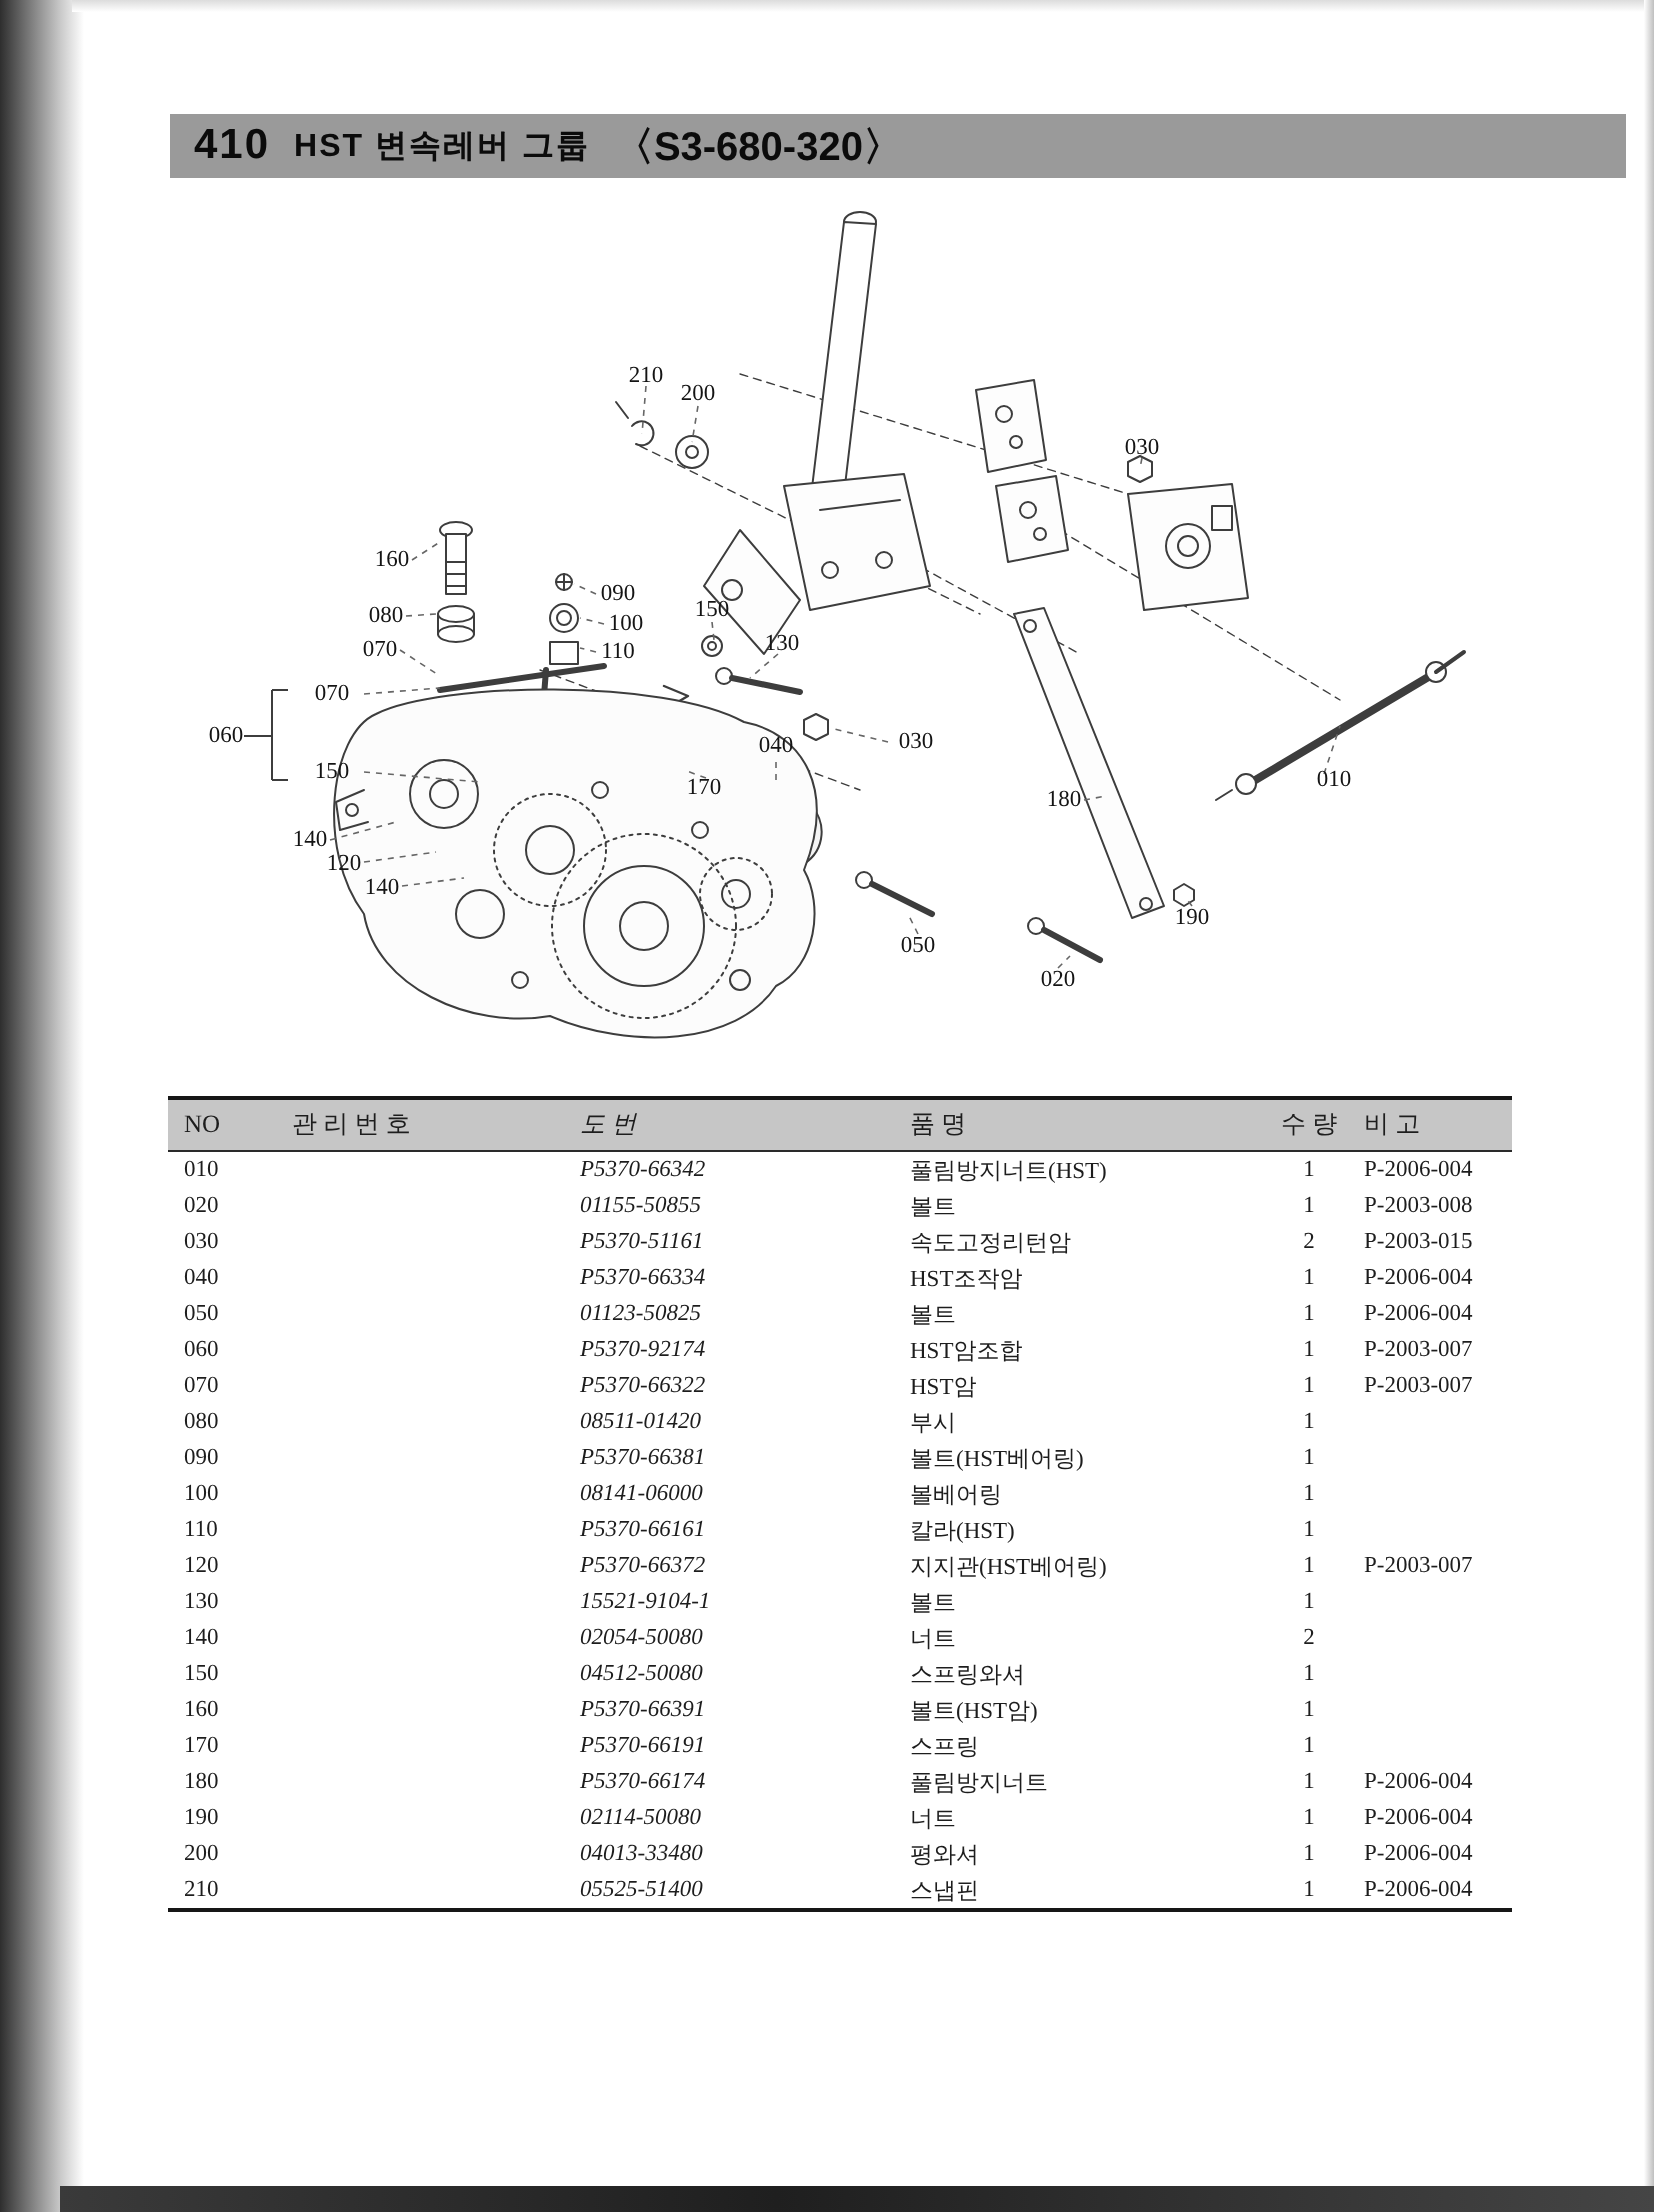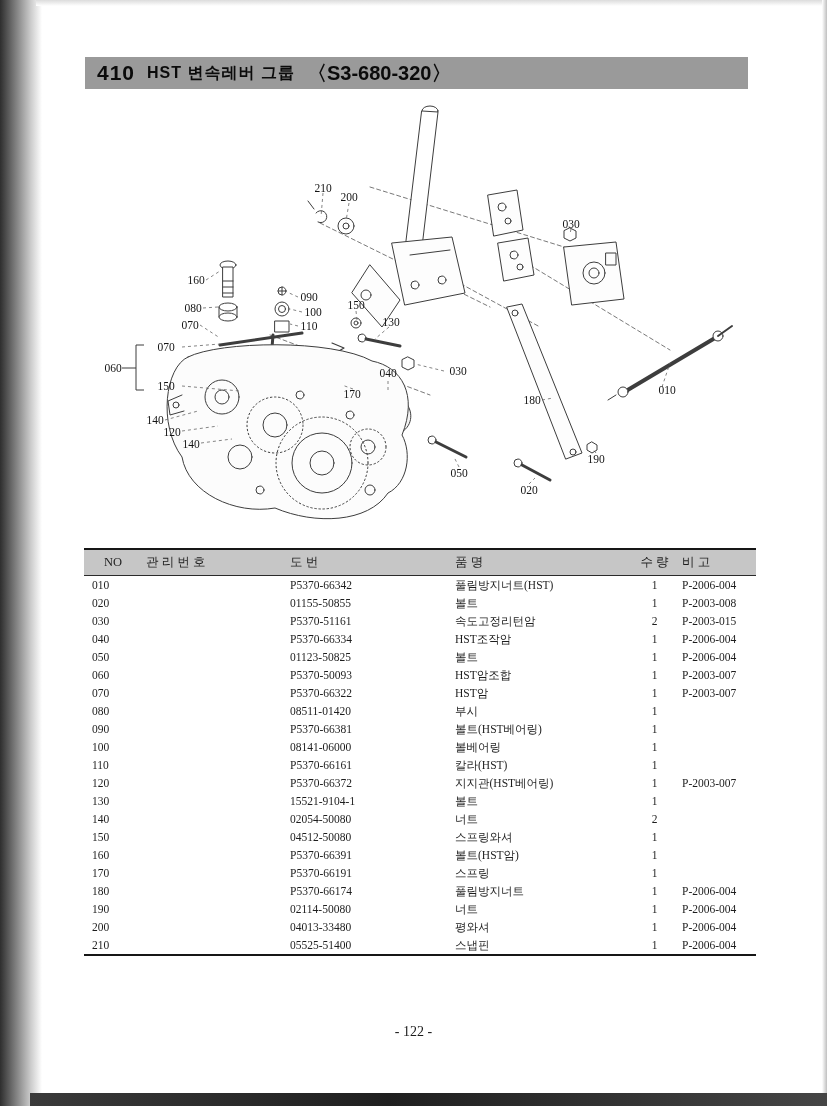--- a/index.html
+++ b/index.html
@@ -12,21 +12,21 @@
     background:linear-gradient(90deg,#2e2e2e 0%,#6f6f6f 30%,#c9c9c9 72%,#ffffff 100%); }
   .edge-bottom { position:absolute; left:30px; right:0; bottom:0; height:13px;
     background:linear-gradient(90deg,#3a3a3a,#1f1f1f 45%,#454545); }
   .edge-right { position:absolute; right:0; top:0; width:5px; height:1106px;
     background:linear-gradient(270deg,#bfbfbf,#ffffff); }
   .edge-top { position:absolute; left:36px; right:0; top:0; height:6px;
     background:linear-gradient(180deg,#dcdcdc,#ffffff); }
 
   
   .header-bar {
-    position:absolute; left:85px; top:57px; width:663px; height:32px;
+    position:absolute; left:85px; top:57px; width:728px; height:32px;
     background:#9a9a9a; display:flex; align-items:center; gap:12px;
     padding:4px 12px; box-sizing:border-box;
     font-family:"Liberation Sans", sans-serif; color:#0b0b0b;
   }
   .sec-no { font-size:21px; font-weight:bold; letter-spacing:1px; }
   .sec-title { font-size:16px; font-weight:bold; letter-spacing:1px; }
   .sec-code { font-size:20px; font-weight:bold; }
 
   
   .diagram { position:absolute; left:70px; top:95px; width:700px; height:450px; }
@@ -40,25 +40,25 @@
   
   .parts-table {
     position:absolute; left:84px; top:548px; width:672px;
     border-collapse:collapse; font-size:11.5px; color:#1d1d1d;
     border-top:2px solid #161616; border-bottom:2px solid #161616;
   }
   .parts-table thead th {
     background:#c6c6c6; font-weight:normal; font-size:12.5px;
     padding:4px 0 4px 0; border-bottom:1.5px solid #2a2a2a; text-align:left;
   }
-  .parts-table th.col-no { padding-left:20px; }
+  .parts-table th.col-no { padding-left:8px; }
   .parts-table th.col-qty, .parts-table td.col-qty { text-align:center; }
   .parts-table tbody td { padding:1.5px 0; }
   .parts-table td.col-no { padding-left:8px; }
-  .parts-table td.col-dwg, .parts-table th.col-dwg { padding-left:2px; }
+  .parts-table td.col-dwg, .parts-table th.col-dwg { padding-left:2px;font-style:italic; }
 
   .page-no {
     position:absolute; left:0; right:0; top:1024px; text-align:center;
     font-size:14px; color:#1a1a1a; font-family:"Liberation Serif", serif;
   }
 </style>
 </head>
 <body>
 
 <div class="page">
@@ -289,21 +289,21 @@
           <td class="col-no">050</td>
           <td class="col-mgmt"></td>
           <td class="col-dwg">01123-50825</td>
           <td class="col-name">볼트</td>
           <td class="col-qty">1</td>
           <td class="col-note">P-2006-004</td>
         </tr>
         <tr>
           <td class="col-no">060</td>
           <td class="col-mgmt"></td>
-          <td class="col-dwg">P5370-50093</td>
+          <td class="col-dwg">P5370-92174</td>
           <td class="col-name">HST암조합</td>
           <td class="col-qty">1</td>
           <td class="col-note">P-2003-007</td>
         </tr>
         <tr>
           <td class="col-no">070</td>
           <td class="col-mgmt"></td>
           <td class="col-dwg">P5370-66322</td>
           <td class="col-name">HST암</td>
           <td class="col-qty">1</td>
@@ -417,16 +417,15 @@
           <td class="col-no">210</td>
           <td class="col-mgmt"></td>
           <td class="col-dwg">05525-51400</td>
           <td class="col-name">스냅핀</td>
           <td class="col-qty">1</td>
           <td class="col-note">P-2006-004</td>
         </tr>
       </tbody>
   </table>
 
-  <div class="page-no">- 122 -</div>
 
   <div class="edge-bottom"></div>
 </div>
 
 </body></html>

